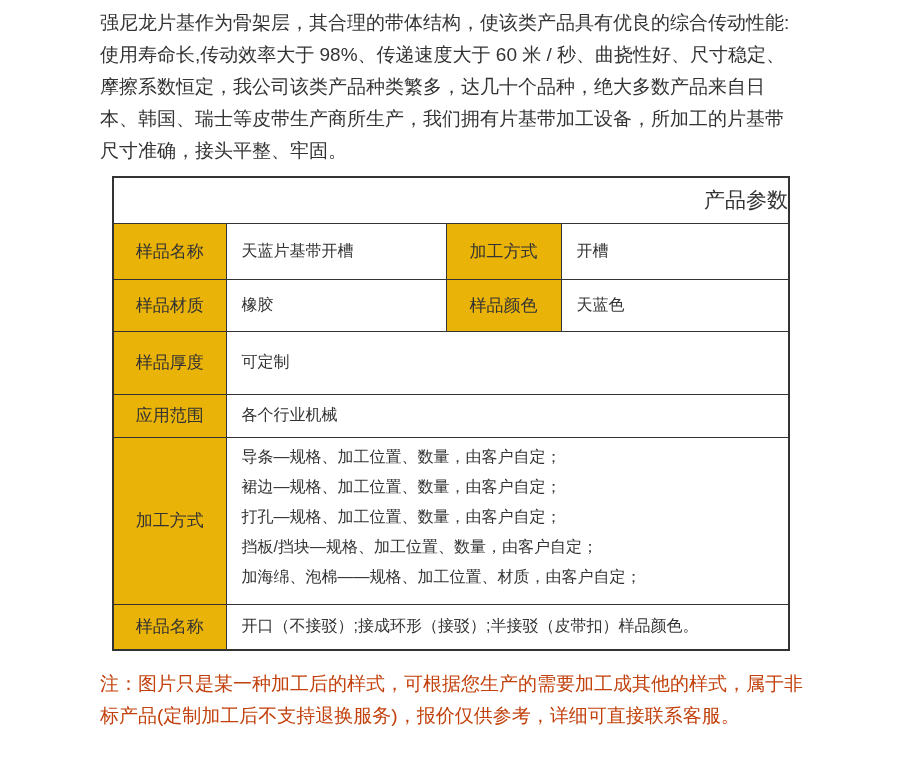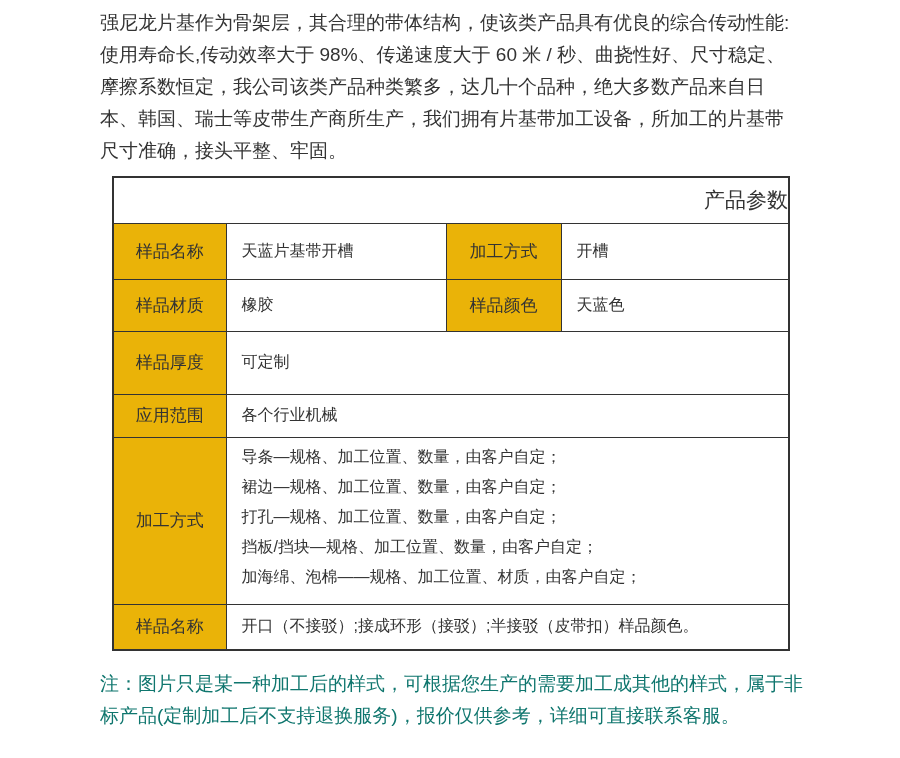--- a/index.html
+++ b/index.html
@@ -67,21 +67,21 @@
   td.value .line {
     line-height: 30px;
     font-size: 16px;
   }
   td.multiline { padding-top: 0; padding-bottom: 8px; }
   .note {
     width: 706px;
     margin: 17px 0 0 0;
     font-size: 19px;
     line-height: 32px;
-    color: #0f766e;
+    color: #c2410c;
   }
 </style>
 </head>
 <body>
 
 <div class="page">
 
   <p class="intro">强尼龙片基作为骨架层，其合理的带体结构，使该类产品具有优良的综合传动性能: 使用寿命长,传动效率大于 98%、传递速度大于 60 米 / 秒、曲挠性好、尺寸稳定、摩擦系数恒定，我公司该类产品种类繁多，达几十个品种，绝大多数产品来自日本、韩国、瑞士等皮带生产商所生产，我们拥有片基带加工设备，所加工的片基带尺寸准确，接头平整、牢固。</p>
 
   <table class="params">

